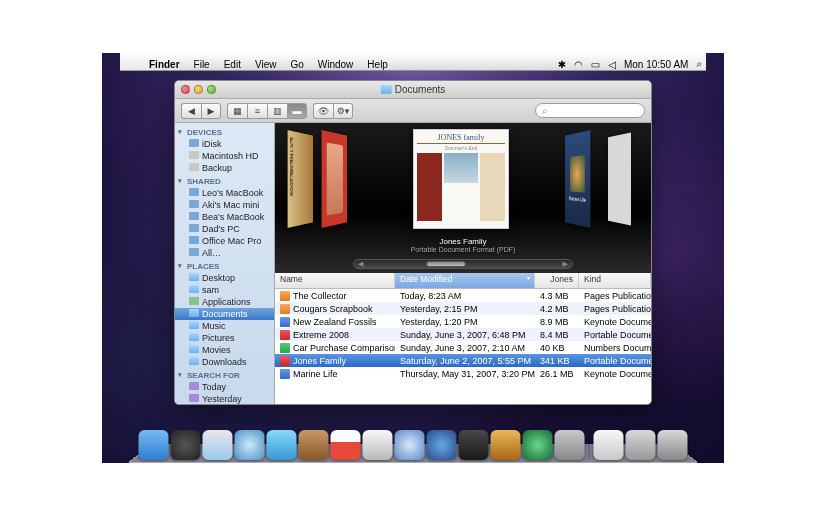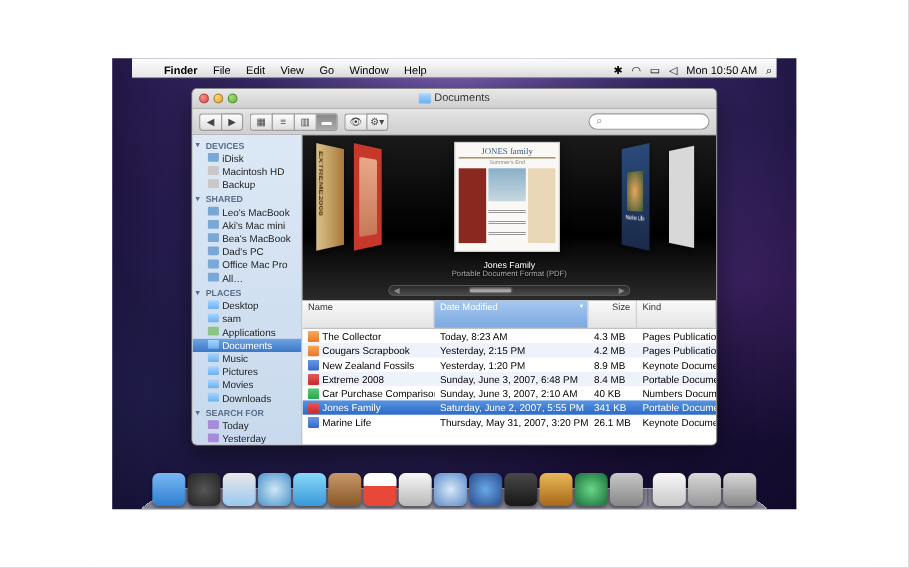--- a/index.html
+++ b/index.html
@@ -65,21 +65,21 @@
 .cf-right2 { width: 40px; height: 88px; top: 12px; right: 12px; transform: perspective(300px) rotateY(-55deg); background: #d8d8d8; }
 
 .cf-label { position: absolute; bottom: 20px; left: 50%; transform: translateX(-50%); text-align: center; color: #fff; font-size: 8px; text-shadow: 0 1px 2px #000; }
 .cf-label .sub { font-size: 7px; color: #aaa; }
 .cf-scrub { position: absolute; bottom: 4px; left: 50%; transform: translateX(-50%); width: 220px; height: 10px; background: linear-gradient(#2a2a2a,#4a4a4a); border-radius: 5px; border:1px solid #555; display:flex; align-items:center; }
 .cf-scrub::before, .cf-scrub::after { font-size:7px; color:#888; padding:0 4px; }
 .cf-scrub::before { content:"◀"; } .cf-scrub::after { content:"▶"; margin-left:auto; }
 .cf-thumb { position:absolute; left:72px; width:40px; height:6px; top:1px; background:linear-gradient(#888,#bbb); border-radius:3px; border:1px solid #555;}
 
 .list { flex: 1; overflow: hidden; font-size: 9px; background: #fff; }
-.list-head { display: flex; background: linear-gradient(#fafafa,#e4e4e4); border-bottom: 1px solid #bbb; height: 26px; }
+.list-head { display: flex; background: linear-gradient(#fafafa,#e4e4e4); border-bottom: 1px solid #bbb; height: 16px; }
 .list-head .col { padding: 1px 5px; border-right: 1px solid #ccc; font-size: 8.5px; color: #333; }
 .list-head .col.sort { background: linear-gradient(#a8c8f0,#7aa8e0); color:#fff; position:relative;}
 .list-head .col.sort::after { content:"▾"; position:absolute; right:4px; font-size:6px;}
 .c-name { width: 120px; } .c-date { width: 140px; } .c-size { width: 44px; text-align:right; } .c-kind { flex: 1; }
 .list-row { display: flex; height: 13px; align-items: center; color: #000; }
 .list-row:nth-child(even) { background: #eef3fb; }
 .list-row.sel { background: linear-gradient(#5a94e0,#2a6ac8); color: #fff; }
 .list-row .col { padding: 0 5px; overflow: hidden; white-space: nowrap; display:flex; align-items:center; gap:3px;}
 .fic { width:10px; height:10px; border-radius:1px; flex-shrink:0; }
 .fic.pages { background: linear-gradient(#f8a858,#e87828); } .fic.key { background: linear-gradient(#6898e8,#3868c8); }
@@ -252,21 +252,21 @@
         </div>
         <div class="cf-scrub">
             <div class="cf-thumb"></div>
           </div>
       </div>
 
       <div class="list">
         <div class="list-head">
           <div class="col c-name">Name</div>
           <div class="col c-date sort">Date Modified</div>
-          <div class="col c-size">Size</div>
+          <div class="col c-size">Jones</div>
           <div class="col c-kind">Kind</div>
         </div>
         <div id="file-rows">
             <div class="list-row">
               <div class="col c-name">
                 <span class="fic pages"></span>
                 <span>The Collector</span>
               </div>
               <div class="col c-date">Today, 8:23 AM</div>
               <div class="col c-size">4.3 MB</div>

